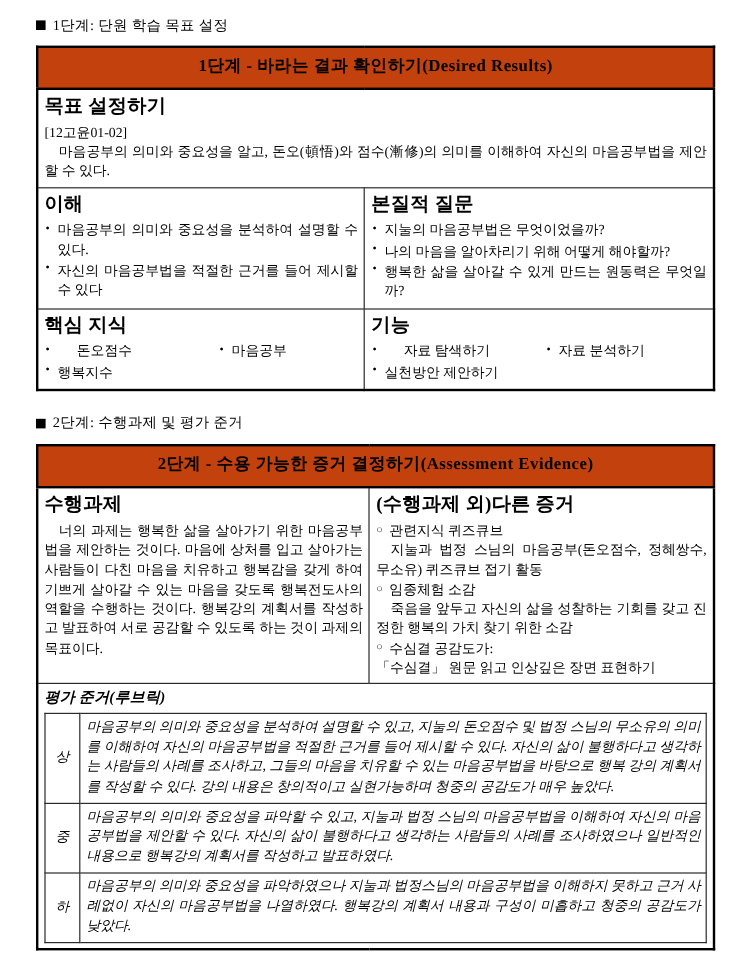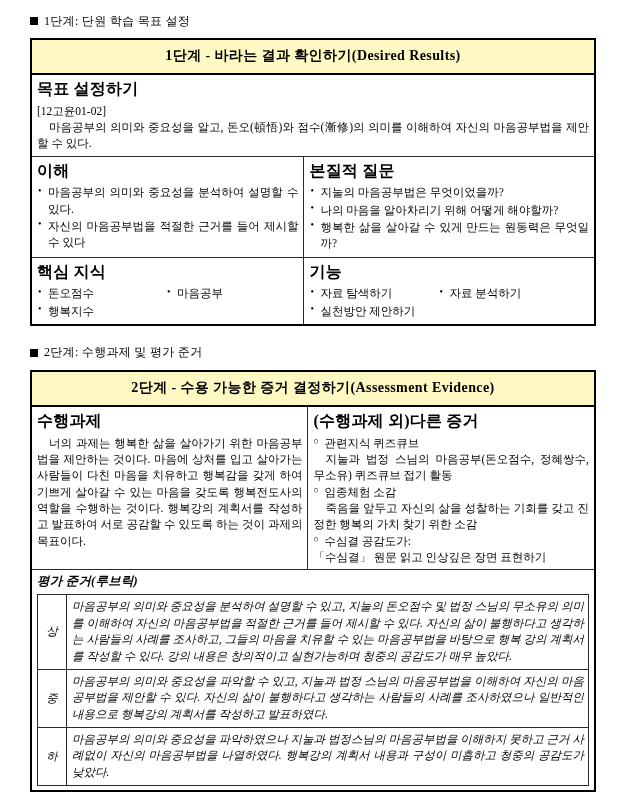--- a/index.html
+++ b/index.html
@@ -51,21 +51,21 @@
     table-layout: fixed;
     font-size: 11.5px;
     line-height: 1.42;
   }
   .stage-table td {
     border: 1px solid #2b2b2b;
     vertical-align: top;
     padding: 2px 5px 4px 5px;
   }
   .stage-title {
-    background: #fef9c3;
+    background: #c2410c;
     text-align: center;
     font-weight: bold;
     font-size: 14px;
     letter-spacing: 0.4px;
     padding: 6px 4px 7px 4px !important;
     border-bottom: 2px solid #000000 !important;
     border-left: none !important;
     border-right: none !important;
     border-top: none !important;
   }
@@ -125,20 +125,21 @@
     list-style: none;
     margin: 0 0 0 0;
     padding: 0;
     text-indent: 12px;
     text-align: justify;
     text-justify: inter-ideograph;
     word-break: break-all;
   }
   .twocol {
     display: flex;
+    margin-left: 16px;
   }
   .twocol > span:first-child { width: 118px; flex: 0 0 118px; }
 
   
   .rubric-wrap {
     padding: 2px 5px 4px 5px;
     font-style: italic;
   }
   .rubric-title {
     font-weight: bold;

